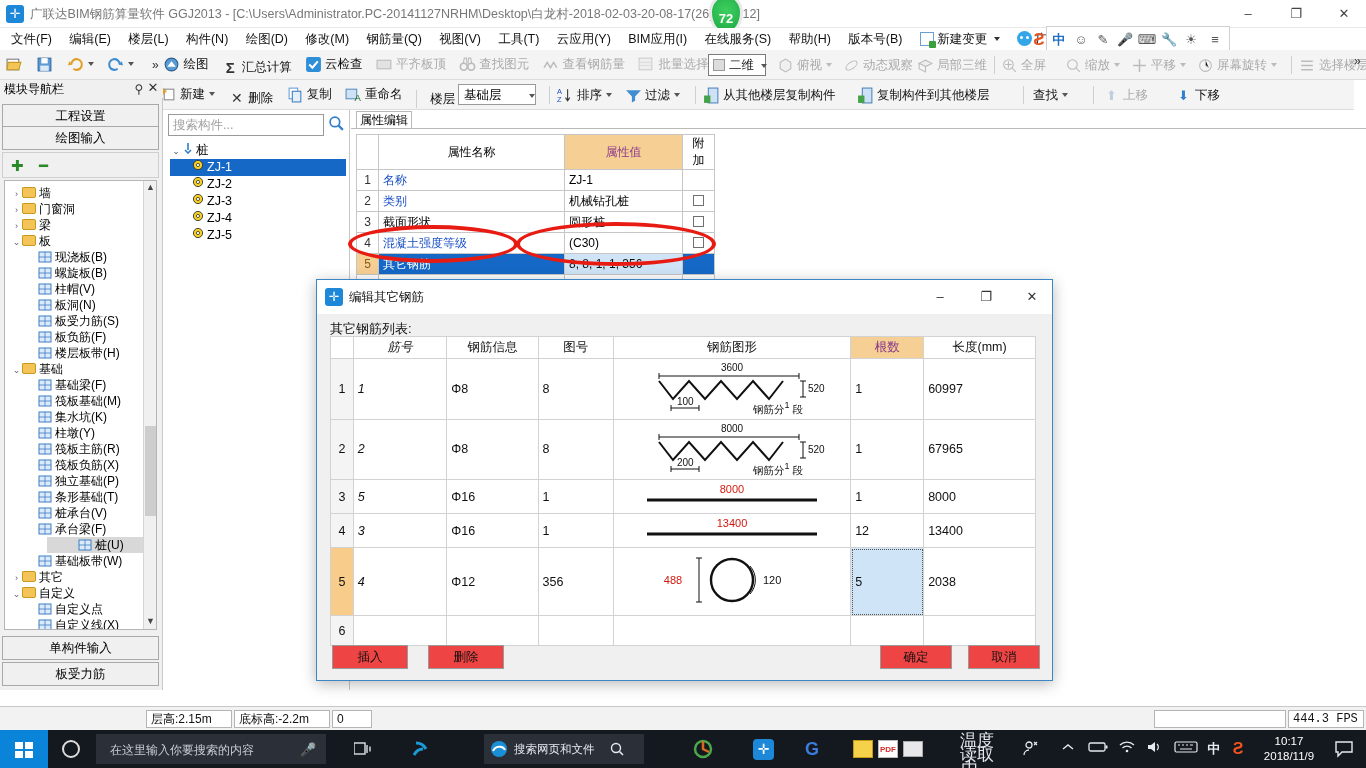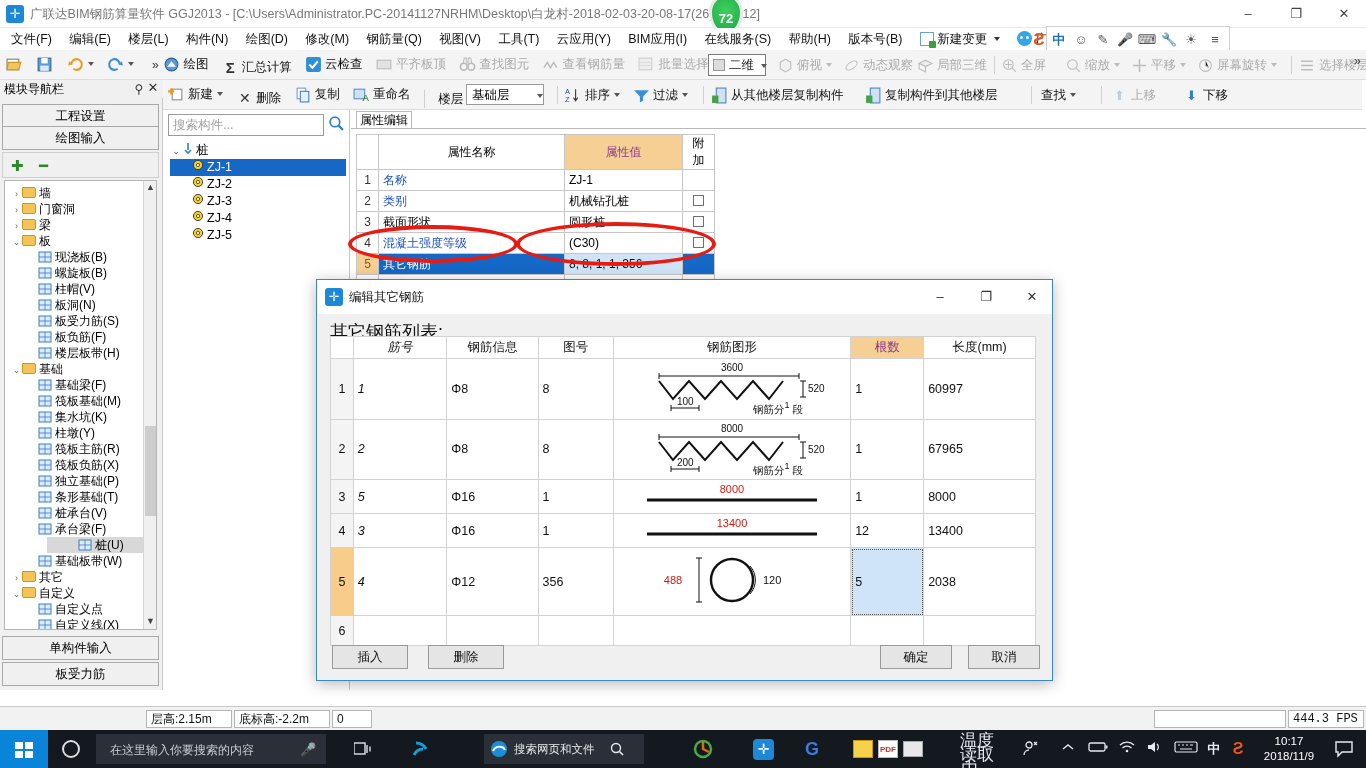--- a/index.html
+++ b/index.html
@@ -66,21 +66,21 @@
      background:#fff; border:1px solid #d0d0d0; }
   .ime-ico { top:3px; width:20px; height:20px; text-align:center;
      line-height:20px; font-size:13px; color:#555; }
 
   
   #toolbar1 {
     left:0; top:50px; width:1366px; height:30px; background:#f4f4f4;
     border-bottom:1px solid #dcdcdc;
   }
   #toolbar2 {
-    left:160px; top:80px; width:1202px; height:30px; background:#f4f4f4;
+    left:152px; top:80px; width:1202px; height:30px; background:#f4f4f4;
     border-bottom:1px solid #dcdcdc;
   }
   .tb-item { display:inline-flex; align-items:center; height:28px;
     padding:0 5px; font-size:12.5px; color:#111; white-space:nowrap; }
   .tb-item.dim { color:#aaa; }
   .tb-ico { display:inline-block; width:17px; height:17px; margin-right:3px; }
   .tb-sep { display:inline-block; width:1px; height:18px;
      background:#cfcfcf; margin:0 5px; vertical-align:middle; }
   .tb-caret{display:inline-block;width:0;height:0;margin-left:4px;
     border-left:3.5px solid transparent;border-right:3.5px solid transparent;
@@ -171,33 +171,33 @@
      box-shadow:0 3px 14px rgba(0,0,0,.28); }
   #dlg-title { left:0; top:0; width:735px; height:34px; background:#fff; }
   #dlg-icon { left:8px; top:8px; width:18px; height:18px; border-radius:3px;
      background:#1e88d8; color:#fff; font-size:13px; line-height:18px;
      text-align:center; font-weight:bold;}
   #dlg-title-text { left:32px; top:9px; font-size:12.5px; color:#111; }
   .dwbtn { top:5px; width:38px; height:24px; text-align:center;
      line-height:24px; color:#333; font-size:13px;}
   #dlg-min{left:604px;} #dlg-max{left:650px;} #dlg-close{left:696px;}
   #dlg-body { left:0; top:34px; width:735px; height:366px; background:#f0f0f0; }
-  #dlg-listlabel { left:14px; top:42px; font-size:18px; color:#111; }
+  #dlg-listlabel { left:14px; top:42px; font-size:13px; color:#111; }
   #dlg-table { left:14px; top:58px; width:706px; border-collapse:collapse;
      background:#fff; font-size:12.5px; }
   #dlg-table th, #dlg-table td { border:1px solid #d2d2d2; font-weight:normal;
      padding:0 4px; color:#111; }
   #dlg-table thead th { height:22px; text-align:center; background:#fff; }
   #dlg-table thead th.hl { background:#f5cf94; color:#8c3b8c; }
   .d-no { width:20px; text-align:center; background:#f4f4f4; color:#333; }
   .d-jh { width:82px;font-style:italic; } .d-gj { width:80px; } .d-th { width:66px; }
   .d-tx { width:208px; } .d-gs { width:64px; } .d-len { width:98px; }
   tr.drow5 .d-no { background:#f8cd8b; color:#8a5b13; }
   td.cellsel { background:#cfe4f7; outline:1px dotted #555; outline-offset:-2px; }
-  .dlgbtn { height:24px; border:1px solid #9a9a9a; background:#e5e5e5;
+  .dlgbtn { height:24px; border:1px solid #9a9a9a; background:#ef4444;
      text-align:center; line-height:22px; font-size:12.5px; color:#111; }
   #btn-insert { left:332px; top:645px; width:76px; }
   #btn-delete { left:428px; top:645px; width:76px; }
   #btn-ok { left:880px; top:645px; width:72px; }
   #btn-cancel { left:968px; top:645px; width:72px; }
 
   
   #statusbar { left:0; top:706px; width:1366px; height:24px;
      background:#f2f2f2; border-top:1px solid #c8c8c8; }
   .sb-cell { top:3px; height:18px; line-height:17px; font-size:12px;

